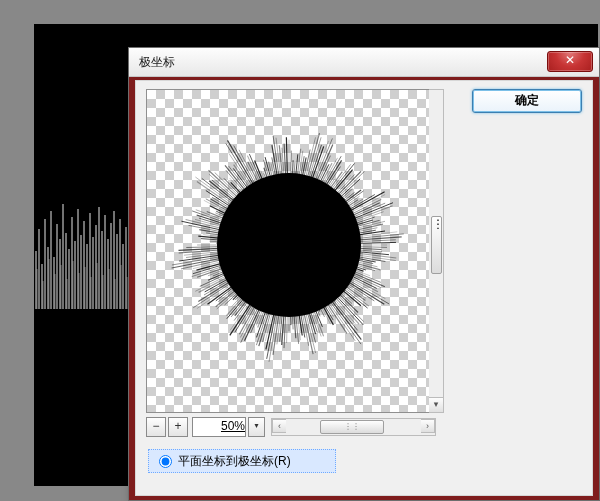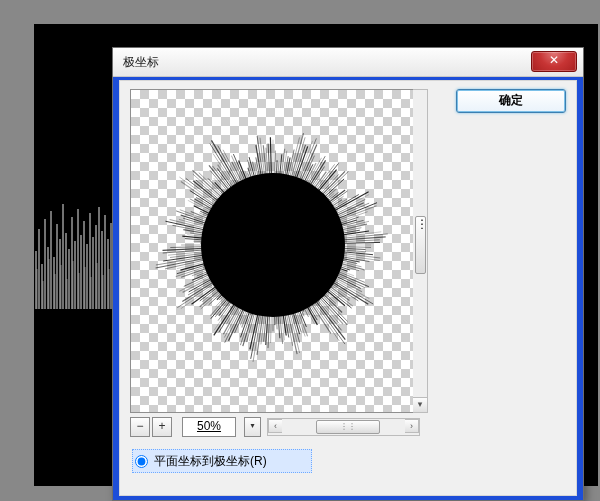--- a/index.html
+++ b/index.html
@@ -1,49 +1,49 @@
 <!DOCTYPE html>
 <html><head>
 <meta charset="utf-8">
 <style>
   html,body{margin:0;padding:0;width:600px;height:501px;overflow:hidden;font-family:"Microsoft YaHei","SimSun",Tahoma,sans-serif;font-size:12px;background:#888;}
   .stage{position:absolute;left:0;top:0;width:600px;height:501px;background:#888;}
   .canvas-bg{position:absolute;left:34px;top:24px;width:564px;height:462px;background:#000;}
   .noise-strip{position:absolute;left:0;top:165px;width:102px;height:120px;}
 
-  .dialog{position:absolute;left:112px;top:47px;width:470px;height:452px;background:#1d4ed8;border:1px solid #6e6e6e;box-shadow:3px 3px 8px rgba(0,0,0,.35);}
+  .dialog{position:absolute;left:128px;top:47px;width:470px;height:452px;background:#7f1d1d;border:1px solid #6e6e6e;box-shadow:3px 3px 8px rgba(0,0,0,.35);}
   .titlebar{height:28px;background:linear-gradient(#fdfdfd,#e8e8e8);border-bottom:1px solid #c8c8c8;position:relative;}
   .titlebar .title{position:absolute;left:10px;top:6px;color:#222;}
   .close-btn{position:absolute;right:6px;top:3px;width:44px;height:19px;border-radius:3px;
     background:radial-gradient(circle at 50% 0%, #e27979 0%, #c73434 50%, #a81f1f 100%);
     border:1px solid #7a0d0d;box-shadow:inset 0 0 0 1px rgba(255,255,255,.25);color:#fff;text-align:center;line-height:17px;font-size:12px;cursor:pointer;}
   .body{position:absolute;left:6px;top:32px;right:6px;bottom:4px;border:1px solid #d7d7d7;background:#f0f0f0;}
 
   .preview-wrap{position:absolute;left:10px;top:8px;width:298px;height:338px;}
   .preview{width:284px;height:322px;border:1px solid #8f8f8f;position:relative;overflow:hidden;
     background:
       linear-gradient(45deg,#cfcfcf 25%,transparent 25%,transparent 75%,#cfcfcf 75%),
       linear-gradient(45deg,#cfcfcf 25%,#ffffff 25%,#ffffff 75%,#cfcfcf 75%);
     background-size:18px 18px;background-position:0 0,9px 9px;}
   .vscroll{position:absolute;top:0;right:0;width:14px;height:322px;background:#efefef;border:1px solid #bcbcbc;border-left:none;}
   .vthumb{position:absolute;left:2px;width:9px;background:linear-gradient(#fefefe,#dcdcdc);border:1px solid #9f9f9f;border-radius:2px;}
   .dn-arrow{position:absolute;bottom:0;left:0;width:14px;height:14px;background:linear-gradient(#fdfdfd,#e0e0e0);border-top:1px solid #bcbcbc;text-align:center;line-height:12px;font-size:9px;color:#555;}
 
   .zoombar{position:absolute;left:10px;top:336px;width:290px;height:20px;display:flex;align-items:center;}
   .zbtn{width:18px;height:18px;border:1px solid #8a8a8a;background:linear-gradient(#fefefe,#e4e4e4);text-align:center;line-height:16px;font-size:12px;color:#333;cursor:pointer;margin-right:2px;}
-  .zoom-field{width:52px;height:18px;border:1px solid #8a8a8a;background:#fff;text-align:center;line-height:17px;margin:0 8px;text-decoration:underline;}
+  .zoom-field{width:52px;height:18px;border:1px solid #8a8a8a;background:#fff;text-align:right;line-height:17px;margin:0 2px;text-decoration:underline;}
   .zoom-drop{width:15px;height:18px;border:1px solid #8a8a8a;background:linear-gradient(#fefefe,#e4e4e4);text-align:center;line-height:15px;font-size:8px;color:#333;cursor:pointer;margin-right:6px;}
   .hscroll{flex:1;height:16px;border:1px solid #bcbcbc;background:#efefef;position:relative;}
   .harrow{position:absolute;top:0;width:14px;height:14px;background:linear-gradient(#fdfdfd,#e0e0e0);border:1px solid #bcbcbc;text-align:center;line-height:12px;font-size:9px;color:#555;box-sizing:border-box;}
   .hthumb{position:absolute;top:1px;height:12px;background:linear-gradient(#fefefe,#dcdcdc);border:1px solid #9f9f9f;border-radius:2px;}
 
   .radios{position:absolute;left:12px;top:368px;width:290px;}
   .opt{display:flex;align-items:center;height:22px;margin-bottom:2px;}
   .opt input{margin:0 6px 0 0;}
-  .opt1{background:#d9e8ff;border:1px dotted #6faaff;padding-left:2px;width:176px;}
+  .opt1{background:#d9e8ff;border:1px dotted #6faaff;padding-left:10px;width:176px;}
 
   .btn-col{position:absolute;right:10px;top:8px;width:110px;}
   .win-btn{height:22px;margin-bottom:8px;border:1px solid #8a8a8a;border-radius:3px;background:linear-gradient(#fdfdfd,#e3e3e3);text-align:center;line-height:21px;cursor:pointer;}
   .win-btn.primary{border:1px solid #3c7fb1;box-shadow:0 0 0 1px #7cc0e8 inset,0 0 3px #7cc0e8;background:linear-gradient(#ffffff,#eaf3fb);font-weight:bold;}
 </style>
 </head>
 <body>
 
 <div class="stage">
   <div class="canvas-bg">

